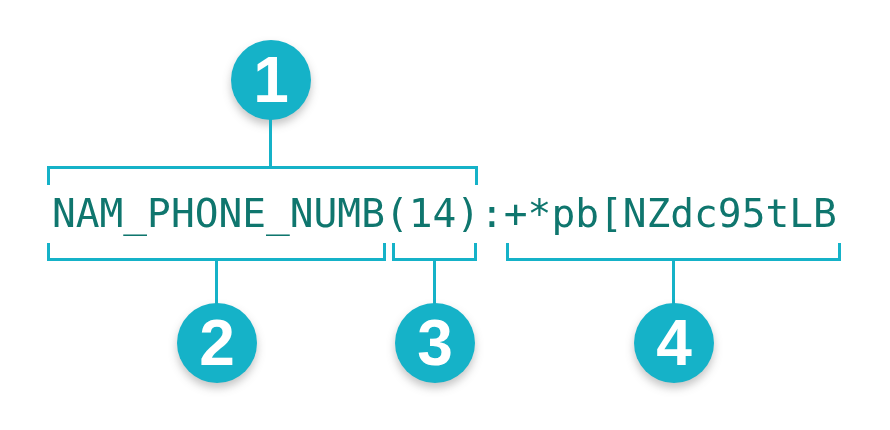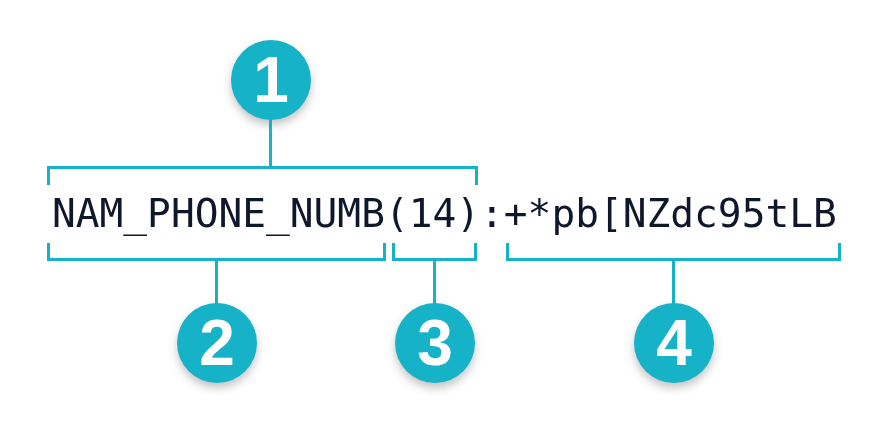--- a/index.html
+++ b/index.html
@@ -17,21 +17,21 @@
   }
   
   .token-line {
     position: absolute;
     left: 52px;
     top: 190px;
     height: 46px;
     line-height: 46px;
     font-family: "DejaVu Sans Mono", monospace;
     font-size: 39.5px;
-    color: #0f172a;
+    color: #0f766e;
     white-space: pre;
   }
   
   .bracket {
     position: absolute;
     box-sizing: border-box;
     border: 0 solid #15b2c8;
   }
   .bracket-top {
     left: 47px;

